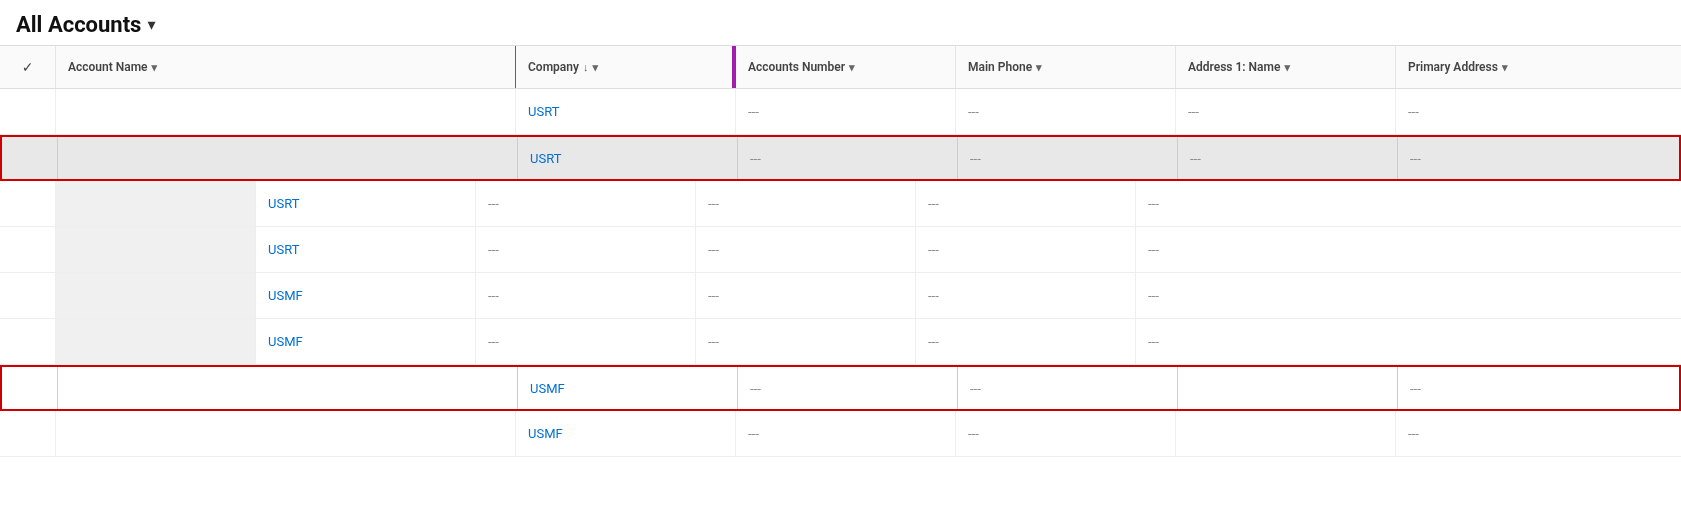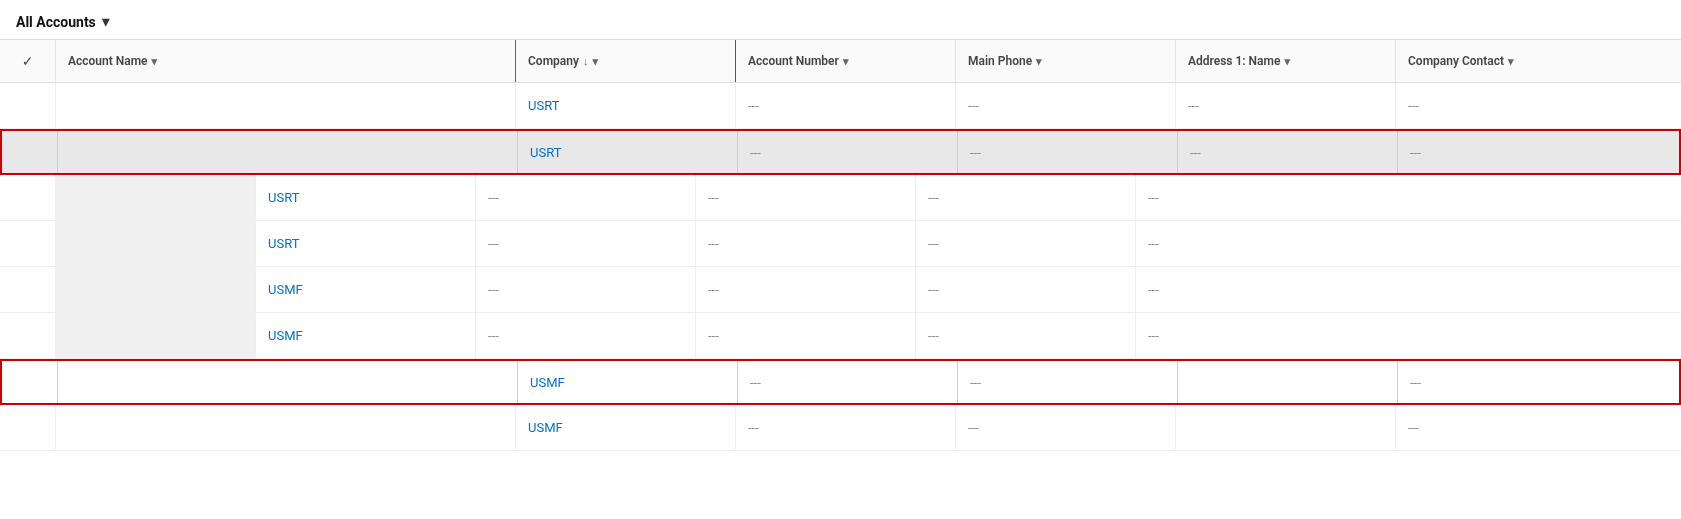--- a/index.html
+++ b/index.html
@@ -19,21 +19,21 @@
     }
 
     .page-header {
       padding: 12px 16px 8px 16px;
       display: flex;
       align-items: center;
       gap: 6px;
     }
 
     .page-title {
-      font-size: 14px;
+      font-size: 22px;
       font-weight: 700;
       color: #111;
     }
 
     .chevron-icon {
       font-size: 16px;
       color: #333;
       cursor: pointer;
     }
 
@@ -68,21 +68,21 @@
       border-right: 1px solid #c2410c;
       padding: 0 12px;
       height: 100%;
       display: flex;
       align-items: center;
     }
 
     .col-company {
       width: 220px;
       min-width: 220px;
-      border-right: 1px solid #a21caf;
+      border-right: 4px solid #a21caf;
       padding: 0 12px;
       height: 100%;
       display: flex;
       align-items: center;
     }
 
     .col-account-number {
       width: 220px;
       min-width: 220px;
       border-right: 1px solid #e5e5e5;
@@ -266,39 +266,39 @@
     </div>
     <div class="col-company">
       <span class="col-header-label">
         <span>Company</span>
         <span class="sort-icon">↓</span>
         <span class="sort-icon">▾</span>
       </span>
     </div>
     <div class="col-account-number">
       <span class="col-header-label">
-        <span>Account Number</span>
+        <span>Accounts Number</span>
         <span class="sort-icon">▾</span>
       </span>
     </div>
     <div class="col-main-phone">
       <span class="col-header-label">
         <span>Main Phone</span>
         <span class="sort-icon">▾</span>
       </span>
     </div>
     <div class="col-address-city">
       <span class="col-header-label">
         <span>Address 1: Name</span>
         <span class="sort-icon">▾</span>
       </span>
     </div>
     <div class="col-primary-contact">
       <span class="col-header-label">
-        <span>Company Contact</span>
+        <span>Primary Address</span>
         <span class="sort-icon">▾</span>
       </span>
     </div>
   </div>
 
   <div class="table-body">
 
     <div class="table-row" style="height:46px;">
       <div class="cell-check"></div>
       <div class="cell-account-name"></div>

